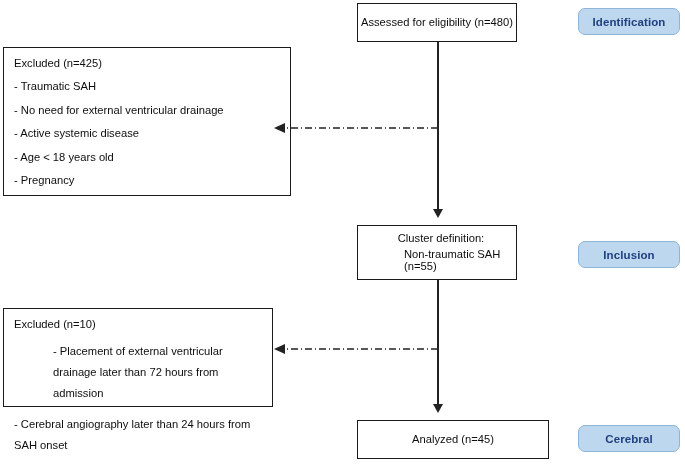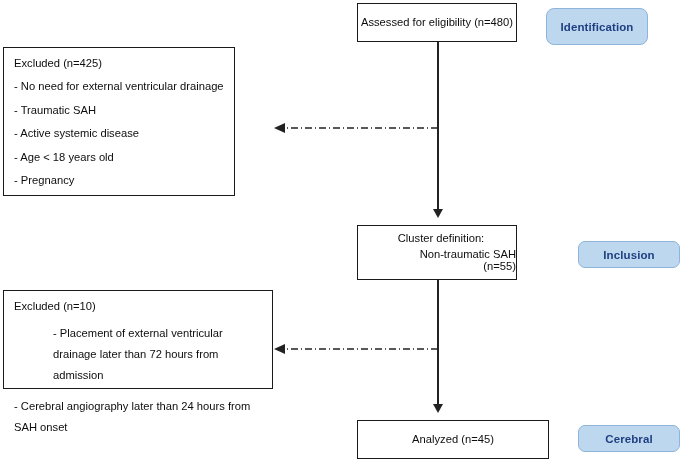--- a/index.html
+++ b/index.html
@@ -23,21 +23,21 @@
     border: 1.6px solid #1a1a1a;
     background: #ffffff;
     color: #0d0d0d;
     font-size: 11.2px;
     line-height: 1.15;
   }
   .box-center {
     display: flex;
     align-items: center;
     justify-content: center;
-    text-align: right;
+    text-align: left;
   }
   .box-list {
     padding: 9px 10px 6px 10px;
   }
   .box-list .line {
     display: block;
     white-space: nowrap;
     margin-bottom: 10.5px;
   }
   .box-list .line.wrap {
@@ -79,31 +79,31 @@
 </style>
 </head>
 <body>
 
 <div id="canvas">
 
   <div class="box box-center" style="left:357px; top:3px; width:160px; height:39px;">
     <span>Assessed for eligibility (n=480)</span>
   </div>
 
-  <div class="stage-badge" style="left:546px; top:8px; width:102px; height:37px;border-radius:8px;">
+  <div class="stage-badge" style="left:578px; top:8px; width:102px; height:27px;">
     <span>Identification</span>
   </div>
 
   <div class="vline" style="left:437px; top:42px; height:174px;"></div>
   <div class="arrow-down" style="left:433px; top:209px;"></div>
 
-  <div class="box box-list" style="left:3px; top:47px; width:232px; height:149px;">
+  <div class="box box-list" style="left:3px; top:47px; width:288px; height:149px;">
     <span class="line">Excluded (n=425)</span>
+    <span class="line">- Traumatic SAH</span>
     <span class="line">- No need for external ventricular drainage</span>
-    <span class="line">- Traumatic SAH</span>
     <span class="line">- Active systemic disease</span>
     <span class="line">- Age &lt; 18 years old</span>
     <span class="line">- Pregnancy</span>
   </div>
 
   <svg class="dashdot-svg" style="left:272px; top:120px;" width="166" height="16" viewBox="0 0 166 16">
     <line x1="166" y1="8" x2="13" y2="8" stroke="#222222" stroke-width="1.6" stroke-dasharray="7,3,1,3"></line>
     <polygon points="13,3 13,13 2,8" fill="#222222"></polygon>
   </svg>
 
@@ -112,21 +112,21 @@
     <span style="margin-top:3px;margin-left:38px;">Non-traumatic SAH (n=55)</span>
   </div>
 
   <div class="stage-badge" style="left:578px; top:241px; width:102px; height:27px;">
     <span>Inclusion</span>
   </div>
 
   <div class="vline" style="left:437px; top:280px; height:131px;"></div>
   <div class="arrow-down" style="left:433px; top:404px;"></div>
 
-  <div class="box box-list" style="left:3px; top:290px; width:270px; height:99px;">
+  <div class="box box-list" style="left:3px; top:308px; width:270px; height:99px;">
     <span class="line">Excluded (n=10)</span>
     <span class="line wrap" style="line-height:1.85;margin-left:39px;">- Placement of external ventricular drainage later than 72 hours from admission</span>
     <span class="line wrap" style="line-height:1.85;">- Cerebral angiography later than 24 hours from SAH onset</span>
   </div>
 
   <svg class="dashdot-svg" style="left:272px; top:341px;" width="166" height="16" viewBox="0 0 166 16">
     <line x1="166" y1="8" x2="13" y2="8" stroke="#222222" stroke-width="1.6" stroke-dasharray="7,3,1,3"></line>
     <polygon points="13,3 13,13 2,8" fill="#222222"></polygon>
   </svg>
 

